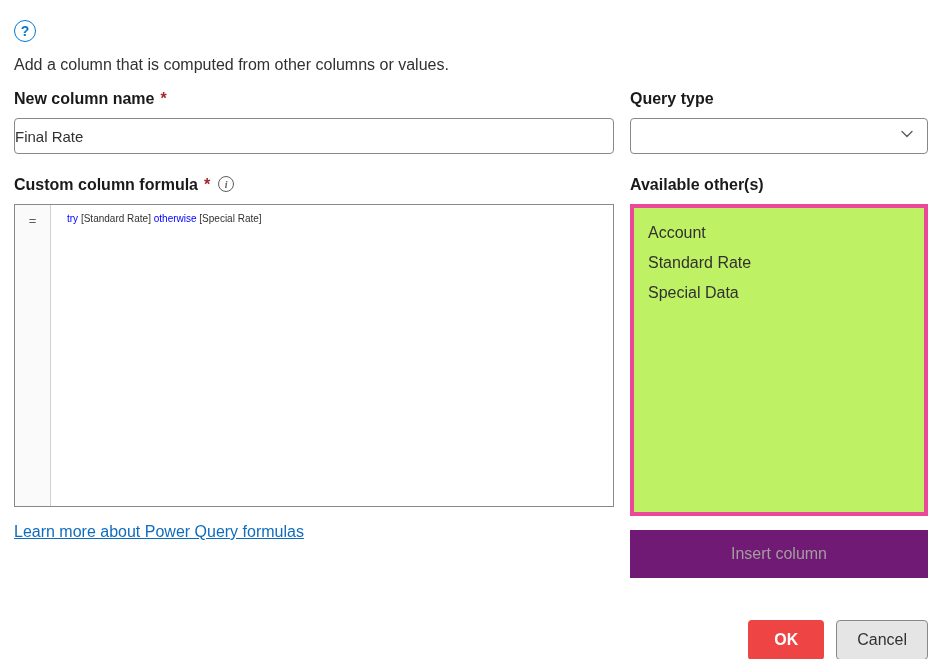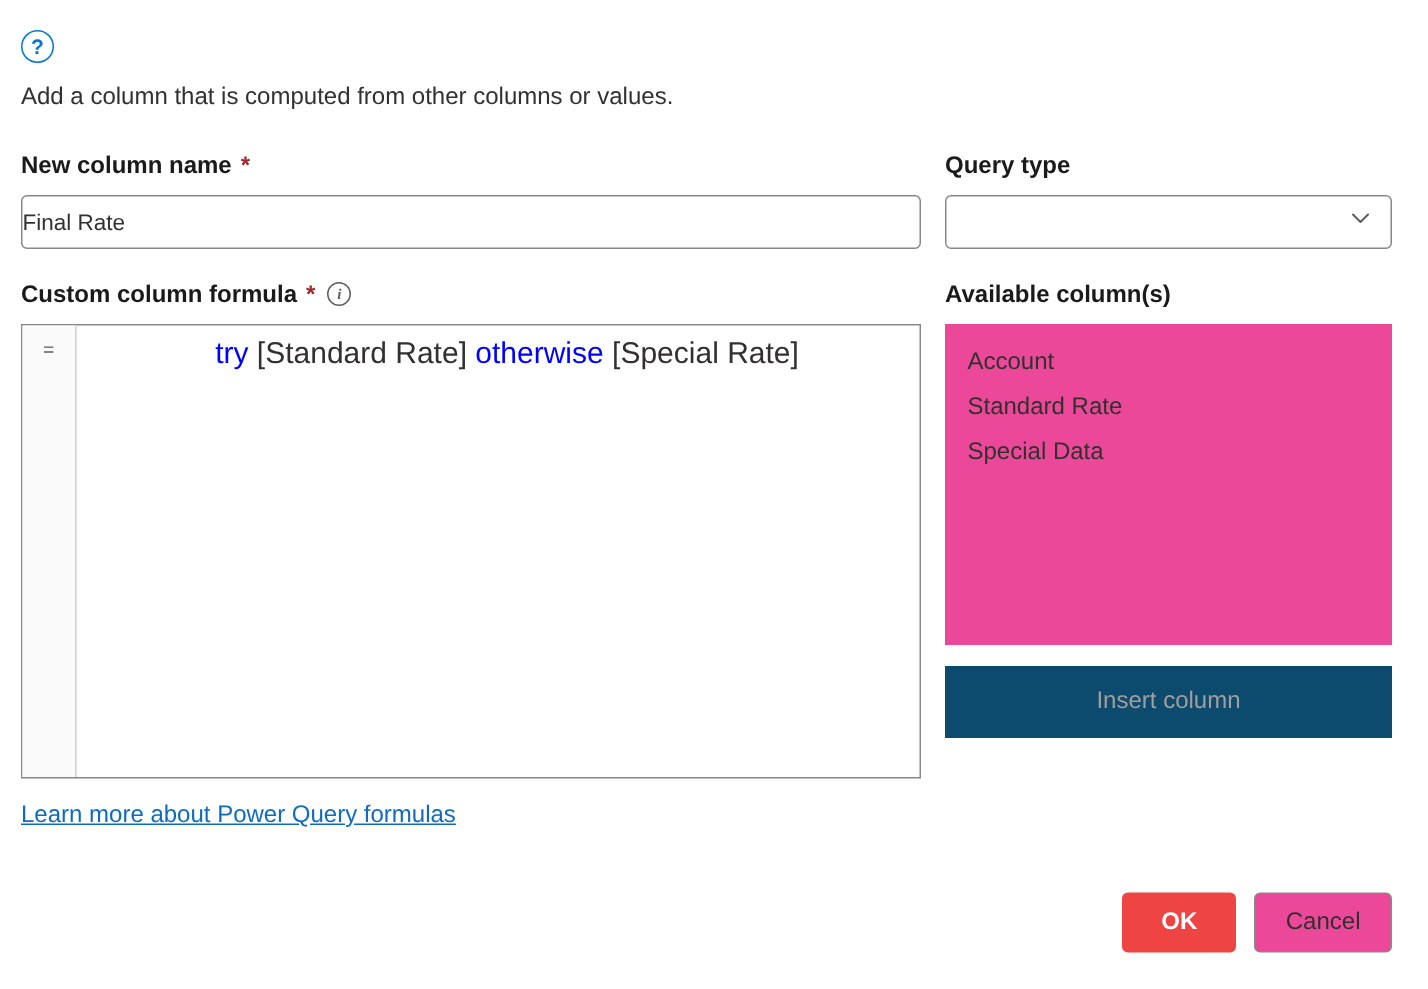--- a/index.html
+++ b/index.html
@@ -34,21 +34,21 @@
       align-items: center;
       justify-content: center;
       color: #0078d4;
       font-size: 14px;
       font-weight: 600;
       cursor: pointer;
     }
     .subtitle {
       font-size: 16px;
       color: #323130;
-      margin-bottom: 28px;
+      margin-bottom: 16px;
     }
     .main-row {
       display: flex;
       gap: 16px;
     }
     .left-col {
       width: 600px;
     }
     .right-col {
       width: 298px;
@@ -127,44 +127,43 @@
       padding-top: 8px;
       justify-content: center;
       font-family: Consolas, monospace;
       color: #605e5c;
       font-size: 13px;
     }
     .formula-content {
       flex: 1;
       padding: 8px 10px;
       font-family: Consolas, 'Courier New', monospace;
-      font-size: 20px;
+      font-size: 10px;
       color: #323130;
       white-space: pre;
-      text-align: center;
     }
     .kw { color: #0000ff; }
     .columns-list {
       width: 100%;
-      height: 214px;
-      border: 1px solid #ec4899;
+      height: 312px;
+      border: 4px solid #ec4899;
       padding: 10px 14px;
-      background: #ec4899;
+      background: #bef264;
     }
     .col-item {
       font-size: 16px;
       color: #323130;
       padding: 6px 0;
       cursor: pointer;
     }
     .insert-btn {
       width: 100%;
       height: 48px;
       margin-top: 14px;
-      background: #0c4a6e;
+      background: #701a75;
       border: none;
       color: #a19f9d;
       font-size: 16px;
       cursor: not-allowed;
     }
     .learn-link {
       display: inline-block;
       margin-top: 16px;
       color: #0f6cbd;
       text-decoration: underline;
@@ -186,21 +185,21 @@
       font-size: 16px;
       cursor: pointer;
     }
     .btn-primary {
       background: #ef4444;
       color: #fff;
       border: none;
       font-weight: 600;
     }
     .btn-secondary {
-      background: #ec4899;
+      background: #e5e5e5;
       color: #323130;
       border: 1px solid #8a8886;
     }
     .spacer-top { margin-top: 22px; }
   </style>
 </head>
 <body>
 
 <div class="header-row">
   <span class="help-icon">?</span>
@@ -240,21 +239,21 @@
         <option></option>
       </select>
       <span class="chevron">
         <svg width="14" height="14" viewBox="0 0 14 14">
             <path d="M2 4.5 L7 9.5 L12 4.5" stroke="#605e5c" stroke-width="1.4" fill="none" stroke-linecap="round" stroke-linejoin="round"></path>
           </svg>
       </span>
     </div>
 
     <div class="field-label spacer-top">
-      <span>Available column(s)</span>
+      <span>Available other(s)</span>
     </div>
     <div class="columns-list">
       <div class="col-item">Account</div>
       <div class="col-item">Standard Rate</div>
       <div class="col-item">Special Data</div>
     </div>
 
     <button class="insert-btn" disabled="">Insert column</button>
   </div>
 </div>

